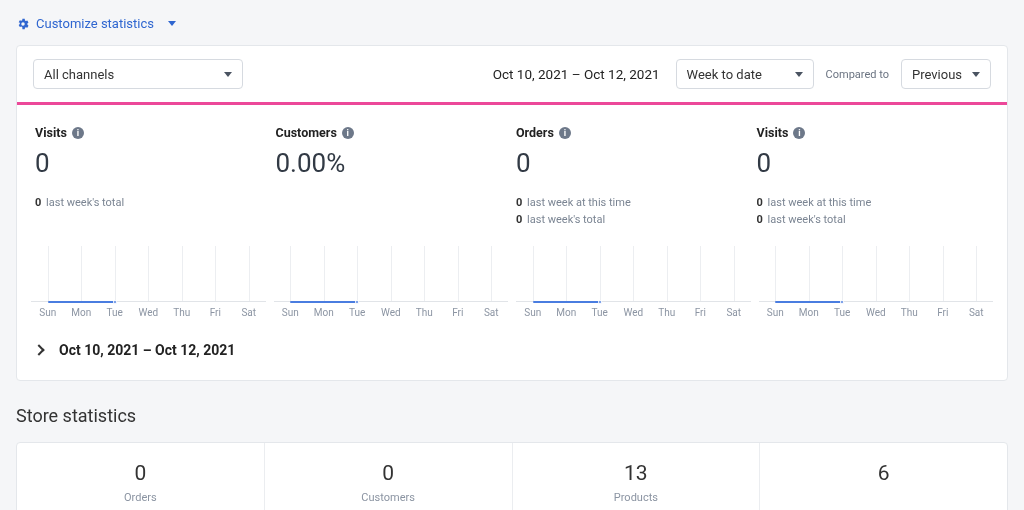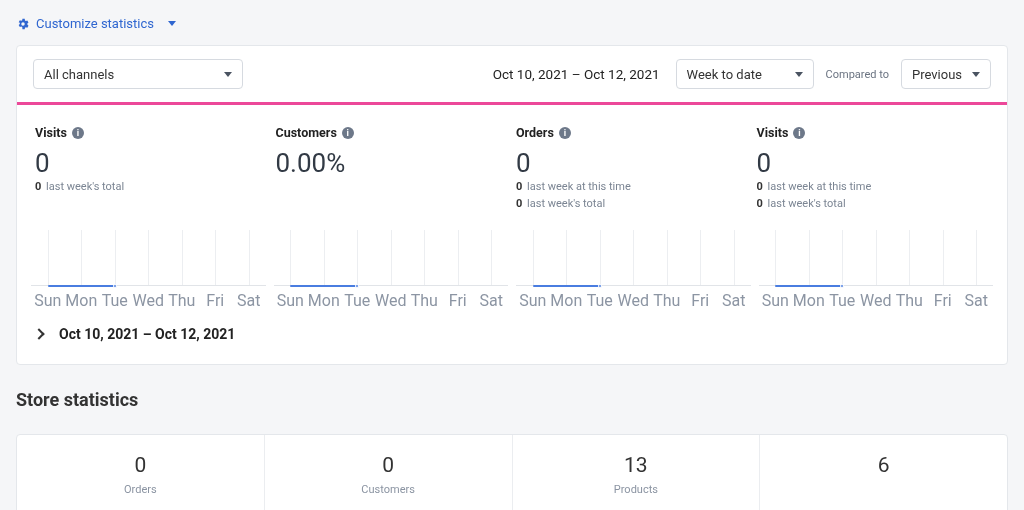--- a/index.html
+++ b/index.html
@@ -97,21 +97,21 @@
   }
   .metric-value {
     font-size: 26px;
     font-weight: 400;
     color: #323a45;
     margin-top: 8px;
   }
   .metric-sub {
     font-size: 11px;
     color: #7b8593;
-    margin-top: 0;
+    margin-top: 16px;
     line-height: 1.55;
   }
   .metric-sub b { color: #333; font-weight: 700; margin-right: 2px;}
   .charts-row {
     display: flex;
     padding: 14px 14px 0 14px;
     gap: 8px;
   }
   .chart-col {
     flex: 1;
@@ -147,21 +147,21 @@
   .datapoint {
     position: absolute;
     bottom: 2px;
     width: 4px; height: 4px;
     background: #4a7de0;
     border: 1px solid #fff;
     border-radius: 50%;
   }
   .xlabels {
     display: flex;
-    font-size: 16px;
+    font-size: 10px;
     color: #8c95a3;
     margin-top: -1px;
   }
   .xlabels span { flex: 1; text-align: center; }
   .tooltip {
     position: absolute;
     left: 29%;
     top: 2px;
     background: #fff;
     border: 1px solid #dde0e5;
@@ -196,23 +196,23 @@
   }
   .chev {
     width: 8px; height: 8px;
     border-right: 2px solid #333;
     border-bottom: 2px solid #333;
     transform: rotate(-45deg);
     cursor: pointer;
   }
   .stats-title {
     font-size: 18px;
-    font-weight: 700;
+    font-weight: 400;
     color: #333;
-    margin-bottom: 24px;
+    margin-bottom: 16px;
   }
   .stats-row {
     display: flex;
   }
   .stat {
     flex: 1;
     text-align: center;
     padding: 18px 0 20px 0;
     border-right: 1px solid #ebedf0;
   }

